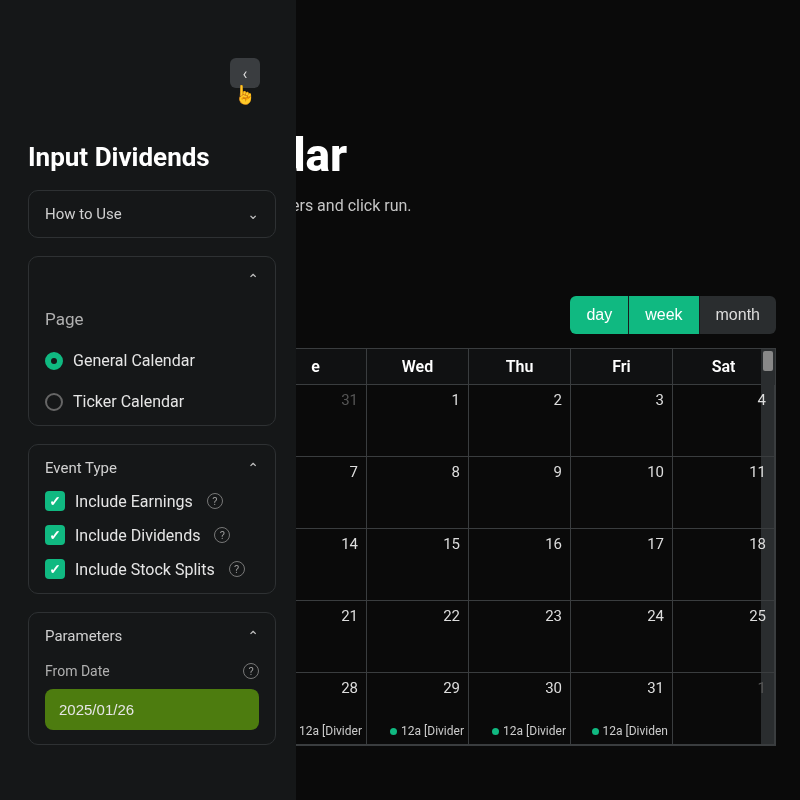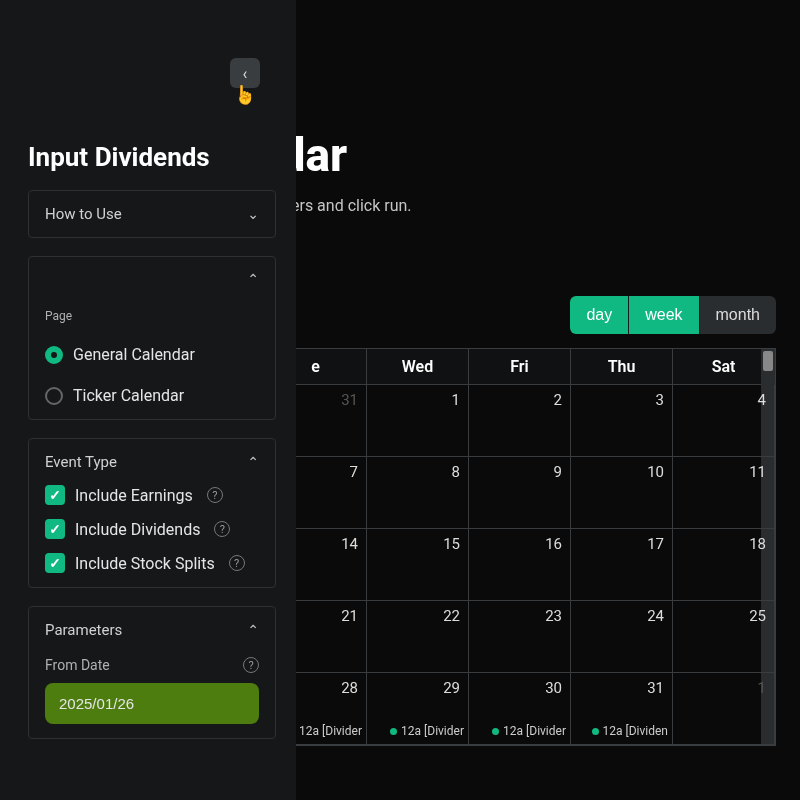--- a/index.html
+++ b/index.html
@@ -45,41 +45,41 @@
     transform: scaleX(-1);
   }
   .sidebar-title {
     margin-top: 122px;
     font-size: 26px;
     font-weight: 700;
     color: #fff;
   }
   .card {
     border: 1px solid #2e3133;
-    border-radius: 4px;
+    border-radius: 10px;
     margin-top: 18px;
     padding: 14px 16px;
     background: #151718;
   }
   .card-header {
     display: flex;
     justify-content: space-between;
     align-items: center;
     cursor: pointer;
   }
   .card-header-title {
     font-size: 15px;
     color: #d0d0d0;
   }
   .chevron {
     font-size: 14px;
     color: #c0c0c0;
   }
   .page-label {
-    font-size: 12px;
+    font-size: 17px;
     color: #b0b0b0;
     margin-top: 22px;
   }
   .radio-row {
     display: flex;
     align-items: center;
     gap: 10px;
     margin-top: 22px;
     cursor: pointer;
   }
@@ -295,22 +295,22 @@
     </div>
   </div>
 
   <div class="calendar" id="cal-grid">
     <div class="cal-scroll"></div>
   <div class="cal-row">
         <div class="cal-head">Sun</div>
         <div class="cal-head">Mon</div>
         <div class="cal-head">e</div>
         <div class="cal-head">Wed</div>
+        <div class="cal-head">Thu</div>
         <div class="cal-head">Fri</div>
-        <div class="cal-head">Thu</div>
         <div class="cal-head">Sat</div>
       </div>
       <div class="cal-row">
         <div class="cal-cell dim">29</div>
         <div class="cal-cell dim">30</div>
         <div class="cal-cell dim">31</div>
         <div class="cal-cell">1</div>
         <div class="cal-cell">2</div>
         <div class="cal-cell">3</div>
         <div class="cal-cell">4</div>

